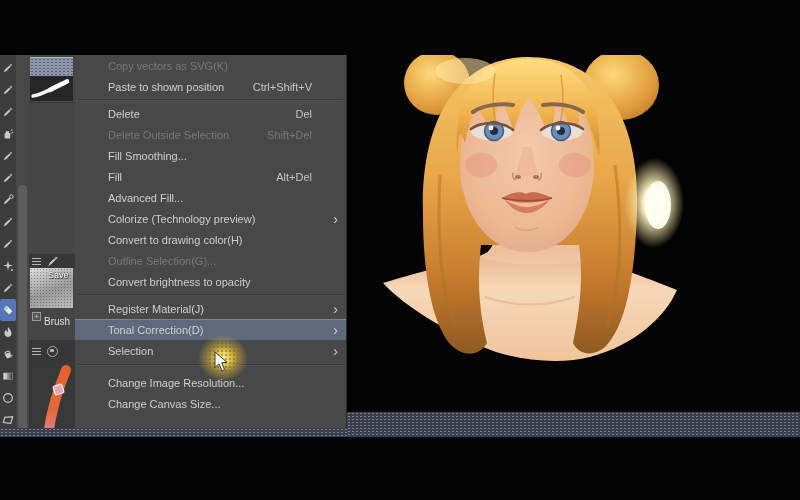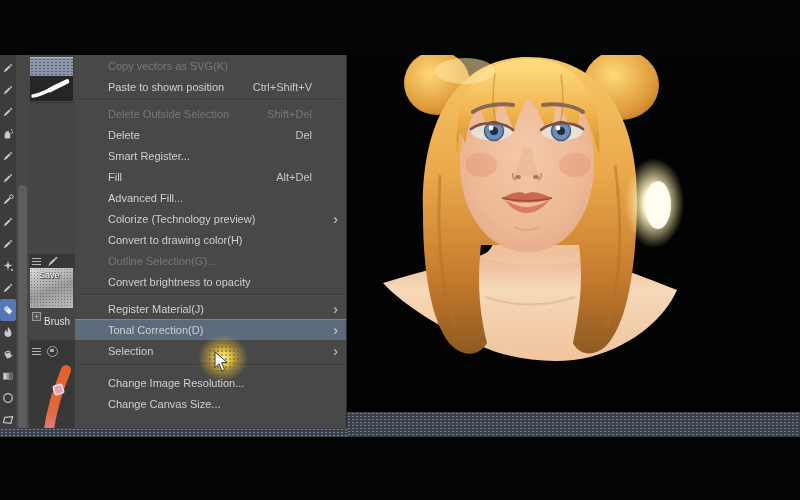--- a/index.html
+++ b/index.html
@@ -26,21 +26,21 @@
   .st-item2{position:absolute;left:1px;top:21px;width:43px;height:25px;background:#262626;}
   .st-div{position:absolute;left:0;top:47px;width:46px;border-top:1px solid #383838;}
   .st-header{position:absolute;left:0;width:46px;height:14px;background:#373737;display:flex;align-items:center;gap:6px;padding-left:3px;}
   .hamb{width:9px;height:7px;border-top:1.6px solid #b5b5b5;border-bottom:1.6px solid #b5b5b5;position:relative;}
   .hamb::after{content:'';position:absolute;left:0;top:2px;width:9px;border-top:1.6px solid #b5b5b5;}
   .save-thumb{position:absolute;left:1px;top:213px;width:43px;height:40px;
               background:linear-gradient(160deg,#e0e0e0 0%,#9a9a9a 55%,#bdbdbd 100%);
               background-size:cover;}
   .save-thumb::after{content:'';position:absolute;inset:0;
       background-image:radial-gradient(rgba(50,50,60,.45) .7px,transparent 1px);background-size:3px 3px;}
-  .save-label{position:absolute;left:9px;top:2px;font-size:9px;color:#fff;z-index:2;
+  .save-label{position:absolute;left:18px;top:2px;font-size:9px;color:#fff;z-index:2;
               text-shadow:0 0 2px #333,1px 1px 1px #333;}
   .brush-row{position:absolute;left:0;top:253px;width:46px;height:16px;display:flex;align-items:center;gap:3px;padding-left:3px;}
   .plus-box{width:9px;height:9px;border:1px solid #999;color:#ccc;font-size:8px;line-height:7px;text-align:center;background:#555;}
   .brush-label{color:#e0e0e0;font-size:10px;margin-top:10px;}
   .radio-ic{width:11px;height:11px;border:1.6px solid #a5a5a5;border-radius:50%;position:relative;}
   .radio-ic::after{content:'';position:absolute;left:2.4px;top:2.4px;width:3.6px;height:3.6px;background:#cf9aa0;}
   .brush-preview{position:absolute;left:0;top:307px;width:46px;height:75px;background:#383838;overflow:hidden;}
 
   
   .canvas{position:absolute;left:347px;top:0;width:453px;height:382px;background:#030303;z-index:1;overflow:hidden;}
@@ -357,34 +357,34 @@
           <span class="sc"></span>
           <span class="ar"></span>
         </div>
         <div class="m-row">
           <span class="lbl">Paste to shown position</span>
           <span class="sp"></span>
           <span class="sc">Ctrl+Shift+V</span>
           <span class="ar"></span>
         </div>
         <div class="m-sep"></div>
+        <div class="m-row">
+          <span class="lbl">Delete</span>
+          <span class="sp"></span>
+          <span class="sc">Del</span>
+          <span class="ar"></span>
+        </div>
         <div class="m-row dis">
           <span class="lbl">Delete Outside Selection</span>
           <span class="sp"></span>
           <span class="sc">Shift+Del</span>
           <span class="ar"></span>
         </div>
         <div class="m-row">
-          <span class="lbl">Delete</span>
-          <span class="sp"></span>
-          <span class="sc">Del</span>
-          <span class="ar"></span>
-        </div>
-        <div class="m-row">
-          <span class="lbl">Smart Register...</span>
+          <span class="lbl">Fill Smoothing...</span>
           <span class="sp"></span>
           <span class="sc"></span>
           <span class="ar"></span>
         </div>
         <div class="m-row">
           <span class="lbl">Fill</span>
           <span class="sp"></span>
           <span class="sc">Alt+Del</span>
           <span class="ar"></span>
         </div>

